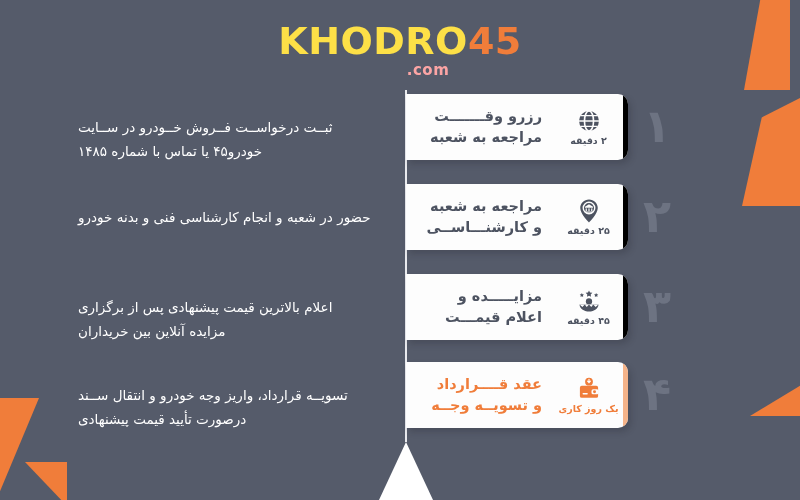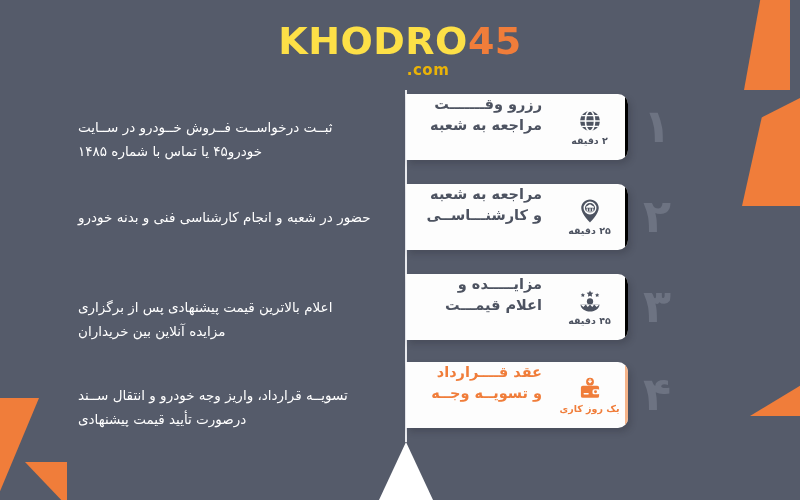--- a/index.html
+++ b/index.html
@@ -70,21 +70,21 @@
     font-size: 38px;
     font-weight: bold;
     letter-spacing: 0.5px;
     line-height: 1;
     white-space: nowrap;
   }
   #logo-khodro { color: #fde047; }
   #logo-45 { color: #f07d3a; margin-top: 36px; }
   #logo-com {
     display: block;
-    color: #eab308;
+    color: #fca5a5;
     font-size: 15px;
     font-weight: bold;
     line-height: 1;
     margin-top: 3px;
     margin-right: 0;
     padding-left: 56px;
     letter-spacing: 0.5px;
   }
 
   
@@ -146,33 +146,33 @@
     box-shadow: 3px 4px 6px rgba(30,33,40,0.22);
     display: flex;
     flex-direction: row-reverse;
     align-items: stretch;
     overflow: hidden;
     direction: rtl;
   }
   .card-title {
     flex: 1 1 auto;
     display: flex;
-    align-items: flex-start;
+    align-items: center;
     justify-content: flex-start;
     padding: 0 12px 0 10px;
     font-size: 14.5px;
     font-weight: bold;
     line-height: 1.45;
     color: #4d5361;
     text-align: right;
     letter-spacing: 0;
   }
   .card-meta {
     flex: 0 0 74px;
-    border-right: 3px solid #000000;
+    border-right: 5px solid #000000;
     display: flex;
     flex-direction: column;
     align-items: center;
     justify-content: center;
     gap: 2px;
     padding: 4px 2px 5px;
   }
   .card-icon {
     width: 26px;
     height: 26px;

